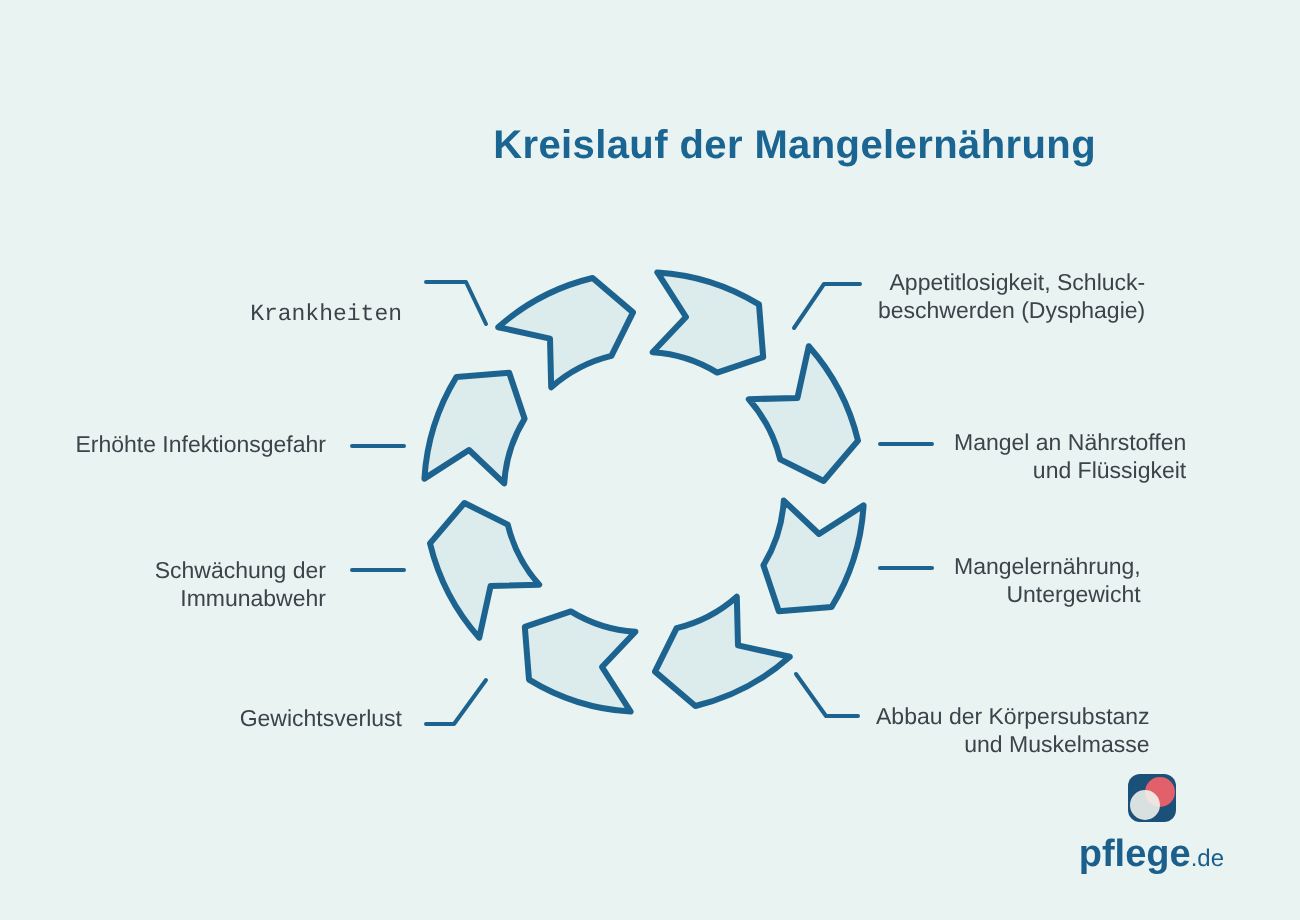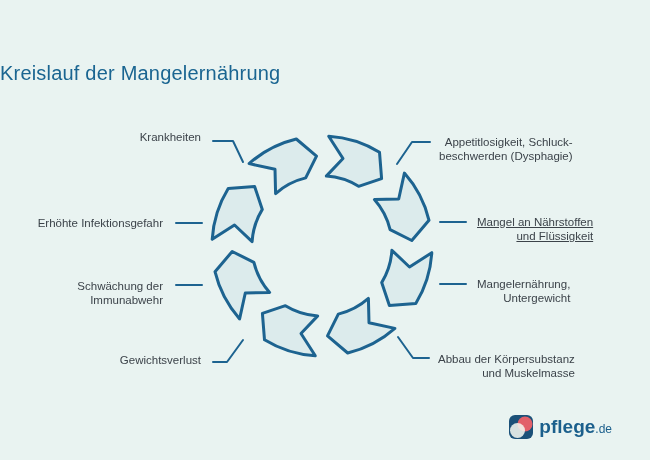--- a/index.html
+++ b/index.html
@@ -5,22 +5,22 @@
   html,body{margin:0;padding:0;}
   body{
     width:650px;height:460px;overflow:hidden;
     background:#e9f3f1;
     font-family:"Liberation Sans", sans-serif;
     position:relative;
   }
   .stage{position:absolute;inset:0;width:650px;height:460px;}
   .title{
     position:absolute;left:0;top:62px;width:548px;
-    text-align:left;
-    font-size:20px;font-weight:normal;color:#1a6591;
+    text-align:right;
+    font-size:20px;font-weight:bold;color:#1a6591;
     letter-spacing:.2px;
   }
   svg.diagram{position:absolute;left:0;top:0;}
   .arrow-seg{
     fill:#dcebec;
     stroke:#1d6390;
     stroke-width:3;
     stroke-linejoin:round;
   }
   .connector{
@@ -32,21 +32,21 @@
   }
   .cycle-label{
     position:absolute;
     font-size:11.5px;line-height:14px;color:#3c434a;
     white-space:pre-line;
   }
   .cycle-label.left{text-align:right;}
   .cycle-label.right{text-align:right;}
   .logo{
     position:absolute;right:38px;bottom:21px;
-    display:flex;align-items:center;gap:6px;
+    display:flex;align-items:center;gap:6px;flex-direction:column;
   }
   .logo-text{
     color:#1b5f8c;font-weight:bold;font-size:19px;
     display:flex;align-items:baseline;
   }
   .logo-tld{font-size:12px;font-weight:normal;color:#1b5f8c;}
 </style>
 </head>
 <body>
 
@@ -70,24 +70,24 @@
       <polyline class="connector" points="430,142 412,142 397,164"></polyline>
       <polyline class="connector" points="440,222 466,222"></polyline>
       <polyline class="connector" points="440,284 466,284"></polyline>
       <polyline class="connector" points="398,337 413,358 429,358"></polyline>
       <polyline class="connector" points="213,362 227,362 243,340"></polyline>
       <polyline class="connector" points="176,285 202,285"></polyline>
       <polyline class="connector" points="176,223 202,223"></polyline>
     </g>
   </svg>
 
-  <div class="cycle-label left" style="right:449px; top:130px;">Krankheiten</div>
+  <div class="cycle-label left" style="right:449px; top:151px;font-family:Liberation Mono, monospace;">Krankheiten</div>
   <div class="cycle-label right" style="left:439px; top:135px;">Appetitlosigkeit, Schluck-
 beschwerden (Dysphagie)</div>
-  <div class="cycle-label right" style="left:477px; top:215px;text-decoration:underline;">Mangel an Nährstoffen
+  <div class="cycle-label right" style="left:477px; top:215px;">Mangel an Nährstoffen
 und Flüssigkeit</div>
   <div class="cycle-label right" style="left:477px; top:277px;">Mangelernährung,
 Untergewicht</div>
   <div class="cycle-label right" style="left:438px; top:352px;">Abbau der Körpersubstanz
 und Muskelmasse</div>
   <div class="cycle-label left" style="right:449px; top:353px;text-align:center;">Gewichtsverlust</div>
   <div class="cycle-label left" style="right:487px; top:216px;">Erhöhte Infektionsgefahr</div>
   <div class="cycle-label left" style="right:487px; top:279px;">Schwächung der
 Immunabwehr</div>
 

